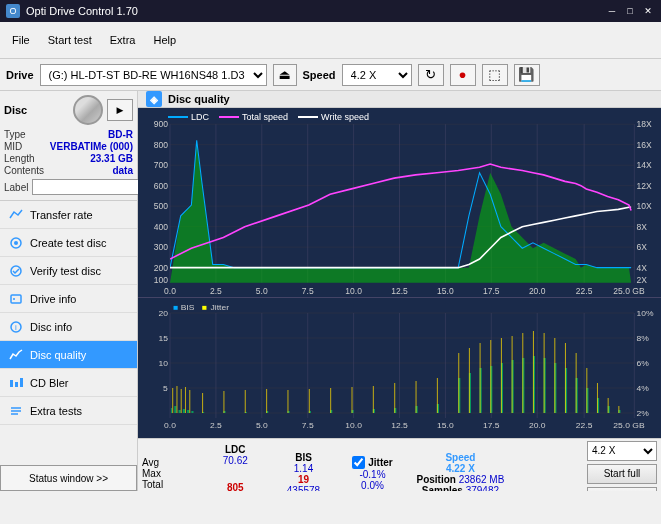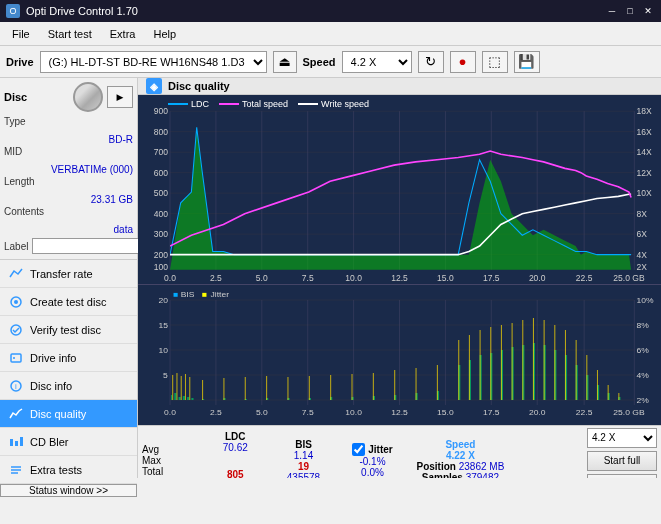--- a/index.html
+++ b/index.html
@@ -17,21 +17,21 @@
       font-size: 11px;
     }
     .title-bar-left { display: flex; align-items: center; gap: 6px; }
     .title-bar-icon { width: 14px; height: 14px; background: #4488cc; border-radius: 2px; font-size: 9px; display: flex; align-items: center; justify-content: center; color: white; }
     .title-bar-controls { display: flex; gap: 4px; }
     .title-btn { width: 14px; height: 14px; border: none; cursor: pointer; font-size: 9px; display: flex; align-items: center; justify-content: center; color: white; background: transparent; }
 
     
     .menu-bar {
       background: #f0f0f0;
-      height: 24px;
+      height: 37px;
       display: flex;
       align-items: center;
       padding: 0 4px;
       border-bottom: 1px solid #ccc;
       gap: 2px;
     }
     .menu-item {
       padding: 2px 8px;
       cursor: pointer;
       font-size: 11px;
@@ -89,21 +89,21 @@
       padding: 4px;
     }
     .disc-panel-header {
       display: flex; align-items: center; justify-content: space-between; margin-bottom: 4px;
     }
     .disc-icon-area { display: flex; align-items: center; gap: 4px; }
     .disc-circle { width: 30px; height: 30px; border-radius: 50%; background: linear-gradient(135deg, #ddd 30%, #aaa 60%, #ccc 100%); border: 2px solid #999; display: flex; align-items: center; justify-content: center; font-size: 7px; color: #666; }
     .disc-info-rows { font-size: 10px; }
     .disc-info-row { display: flex; justify-content: space-between; margin-bottom: 1px; }
     .disc-info-label { color: #333; }
-    .disc-info-value { color: #0000cc; font-weight: normal; margin-top: 18px; }
+    .disc-info-value { color: #0000cc; font-weight: bold; }
     .disc-label-row { display: flex; align-items: center; gap: 4px; margin-top: 2px; }
     .disc-label-input { height: 16px; border: 1px solid #999; flex: 1; font-size: 10px; padding: 0 2px; }
     .disc-label-btn { width: 18px; height: 18px; border: 1px solid #999; background: #f5f5f5; cursor: pointer; display: flex; align-items: center; justify-content: center; font-size: 10px; }
 
     
     .nav-items { flex: 1; }
     .nav-item {
       height: 28px;
       display: flex;
       align-items: center;

